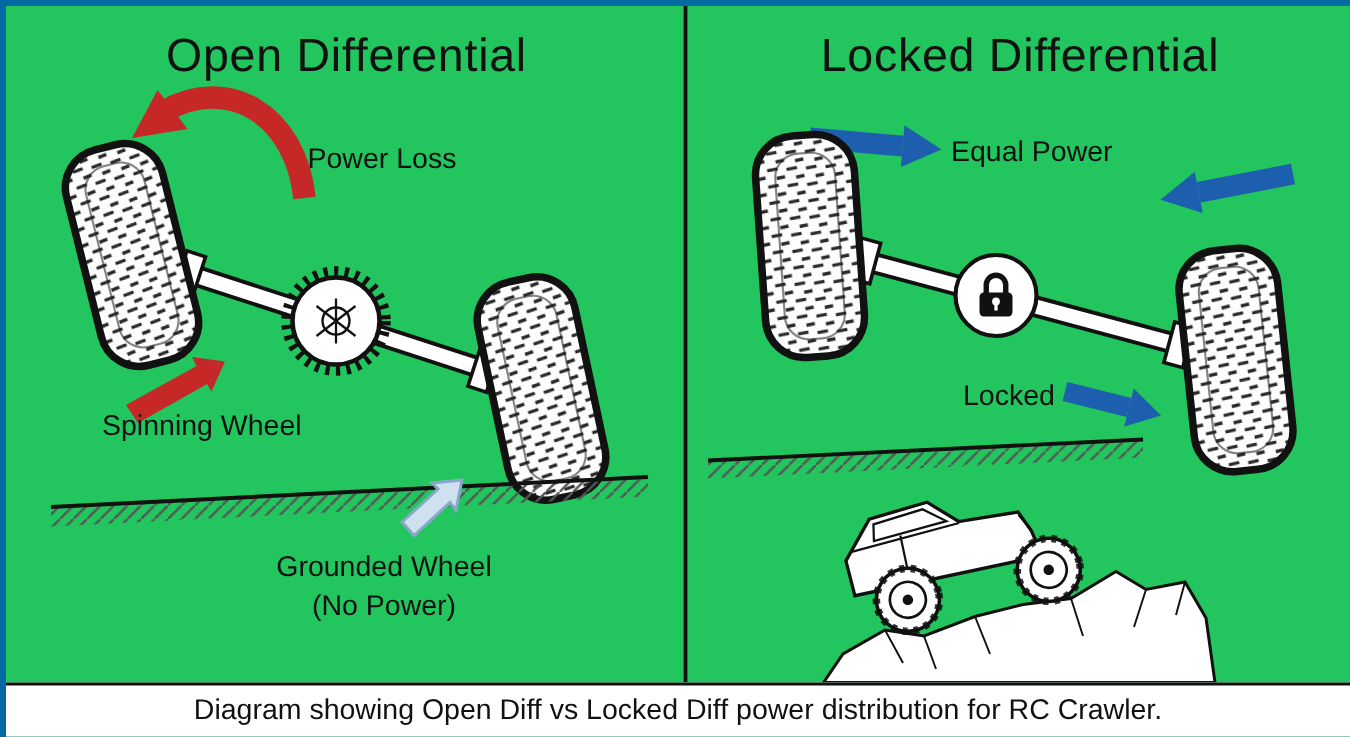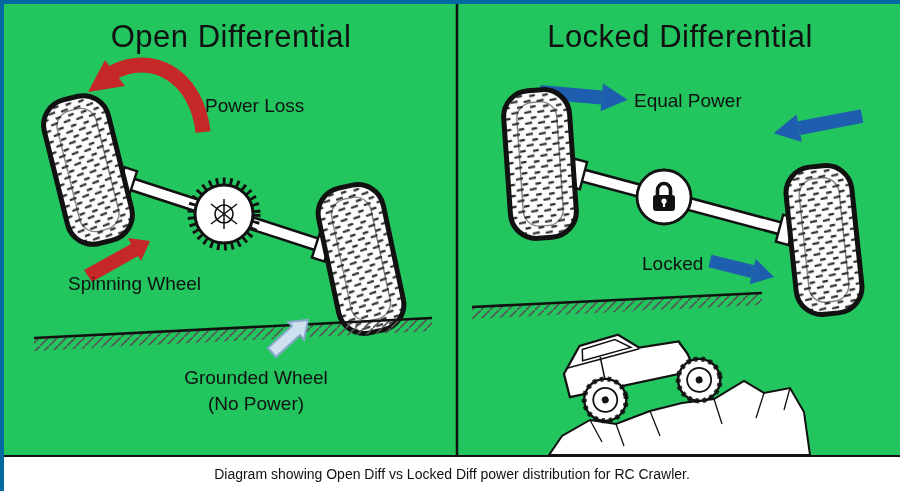--- a/index.html
+++ b/index.html
@@ -1,21 +1,21 @@
 <!DOCTYPE html>
 <html><head>
 <meta charset="utf-8">
 <style>
   html,body{margin:0;padding:0;background:#e9e9e9;}
   .page{position:relative;width:896px;height:487px;margin:0 auto;background:#22c55e;border:4px solid #0369a1;font-family:"Liberation Sans",sans-serif;}
   svg{display:block;}
   text{font-family:"Liberation Sans",sans-serif;fill:#111;}
   .title{font-size:31px;letter-spacing:.5px;}
   .label{font-size:19px;}
-  .caption-bar{position:absolute;left:0;right:0;bottom:0;height:34px;border-top:2px solid #111;display:flex;align-items:center;justify-content:center;font-size:14px;color:#111;background:#fff;}
+  .caption-bar{position:absolute;left:0;right:0;bottom:0;height:34px;border-top:2px solid #111;display:flex;align-items:center;justify-content:center;font-size:19px;color:#111;background:#fff;}
 </style>
 </head>
 <body>
 
 <div class="page">
 
   <svg width="896" height="451" viewBox="0 0 896 451">
     <defs>
       <pattern id="tread" width="13" height="11" patternUnits="userSpaceOnUse">
         <rect width="13" height="11" fill="#fdfdfd"></rect>

